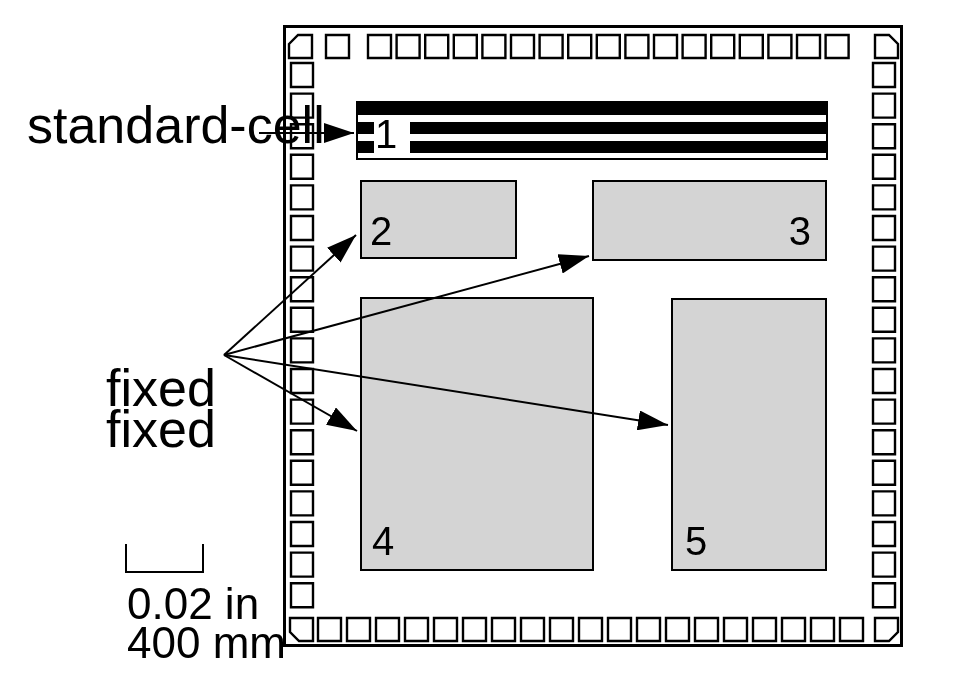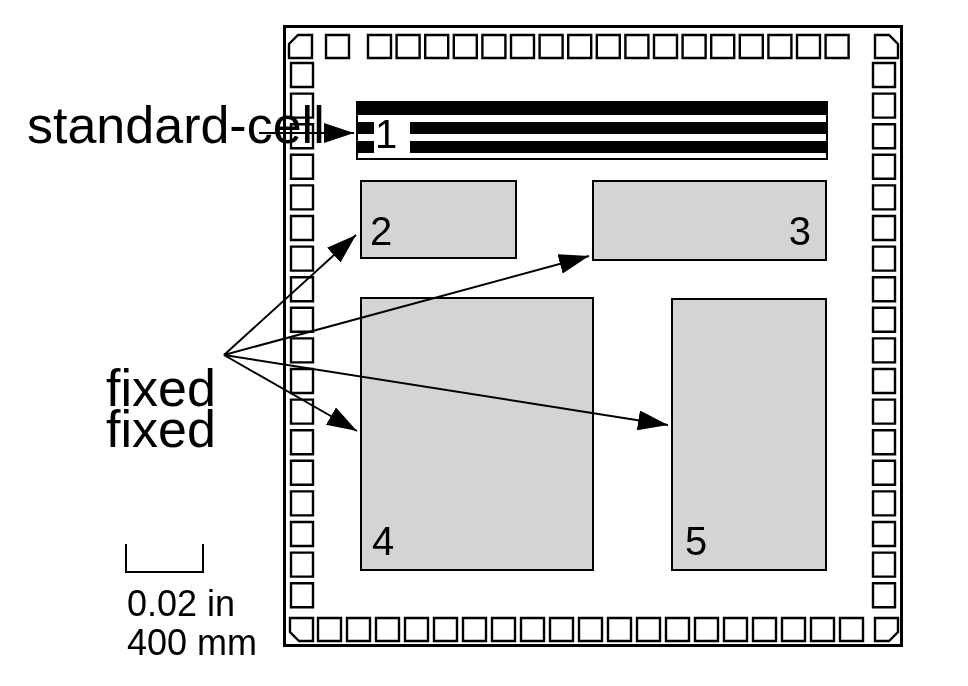--- a/index.html
+++ b/index.html
@@ -26,21 +26,21 @@
   .stripe.c-right{left:52px;right:0;top:38px;}
   .num{position:absolute;font-size:40px;line-height:1;z-index:2;}
   #num1{left:17px;top:11px;}
   #num2{left:8px;bottom:6px;}
   #num3{right:14px;bottom:8px;}
   #num4{left:10px;bottom:8px;}
   #num5{left:12px;bottom:8px;}
   .label{position:absolute;font-size:52px;line-height:41px;white-space:nowrap;z-index:4;}
   #label-standard-cell{left:27px;top:105px;}
   #label-fixed-blocks{left:106px;top:329px;margin-top:39px;}
-  #scale-label{left:127px;top:584px;font-size:36px;line-height:39px;}
+  #scale-label{left:127px;top:584px;font-size:44px;line-height:39px;}
 </style>
 </head>
 <body>
 
 <div class="canvas">
 
   <svg class="layer" id="pads-layer" viewBox="0 0 968 686">
       <rect x="284.5" y="26.5" width="617" height="619" fill="none" stroke="#000000" stroke-width="3"></rect>
       <path d="M289,44L298,35H312V58H289Z" fill="#ffffff" stroke="#000000" stroke-width="2.4"></path>
       <path d="M326,35h23v23h-23Z" fill="#ffffff" stroke="#000000" stroke-width="2.4"></path>

